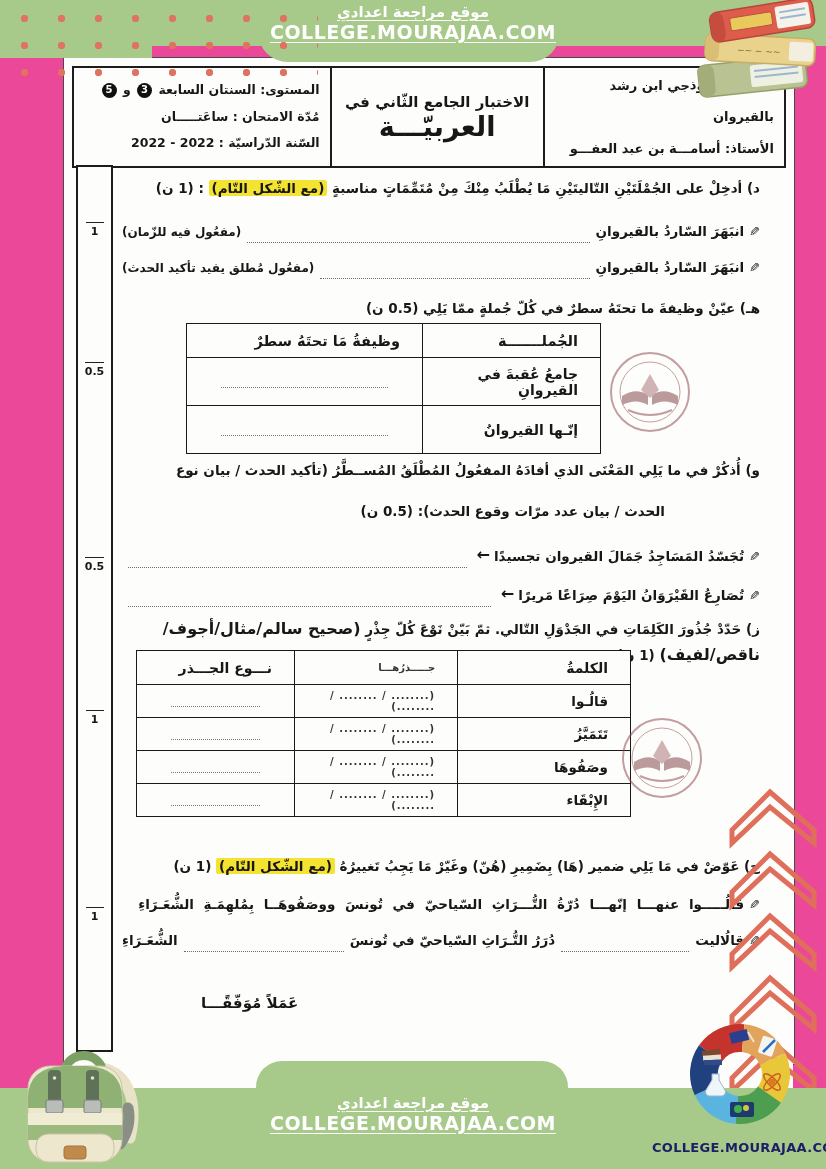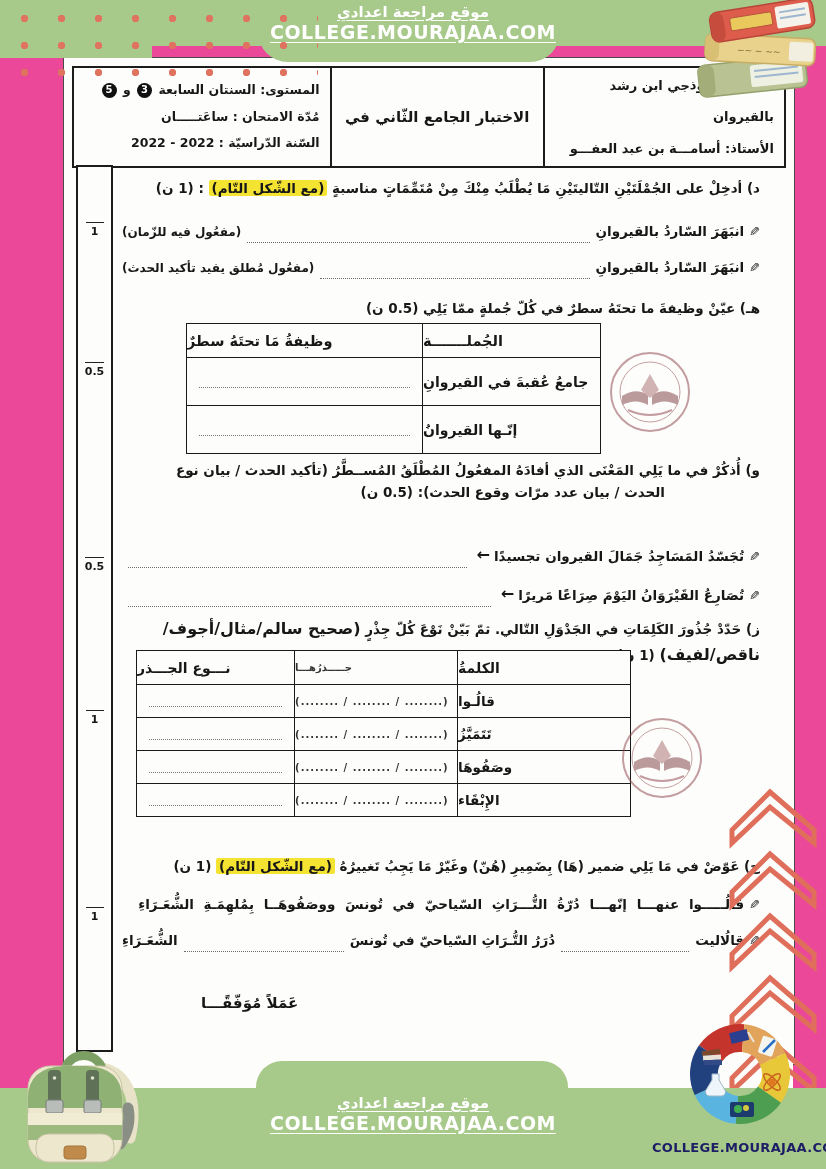--- a/index.html
+++ b/index.html
@@ -49,21 +49,21 @@
   .qflex{display:flex;align-items:flex-end;}
   .hl{background:#f5e331;padding:0 3px;border-radius:2px;}
   .pen{display:inline-block;transform:scaleX(-1);font-size:13px;margin-left:5px;flex:0 0 auto;}
   .arrow{font-weight:900;font-size:16px;margin:0 4px;flex:0 0 auto;}
   .dots-fill{flex:1 1 auto;border-bottom:1.6px dotted #6a6a6a;height:.95em;margin:0 6px;min-width:30px;}
   .hint{font-size:12px;flex:0 0 auto;}
   .small-par{font-size:16px;}
 
   
   table.xt{border-collapse:collapse;direction:rtl;position:absolute;background:#fdfdfb;}
-  table.xt th,table.xt td{border:1.8px solid #1a1a1a;font-weight:800;text-align:left;padding:4px 0;}
+  table.xt th,table.xt td{border:1.8px solid #1a1a1a;font-weight:800;text-align:right;padding:4px 22px;}
   .t-ha{right:193px;top:265px;width:415px;}
   .t-ha th{font-size:14.5px;height:34px;}
   .t-ha td{font-size:14px;height:48px;}
   .t-ha .c-sent{width:43%;}
   .u{text-underline-offset:4px;text-decoration-thickness:1.5px;}
   .cell-dots{border-bottom:1.6px dotted #777;height:12px;margin:0 12px;}
   .t-z{right:163px;top:592px;width:495px;}
   .t-z th{font-size:14px;height:34px;}
   .t-z td{font-size:13.5px;height:33px;}
   .t-z .c-word{width:35%;}
@@ -121,20 +121,21 @@
 
   <div class="page">
 
     <div class="hdr">
       <div class="hdr-cell hdr-school">
         <span>المعهد النموذجي ابن رشد بالقيروان</span>
         <span>الأستاذ: أسامـــة بن عبد العفـــو</span>
       </div>
       <div class="hdr-cell hdr-title">
         <span class="t1">الاختبار الجامع الثّاني في</span>
+        <span class="t2">العربيّـــة</span>
       </div>
       <div class="hdr-cell hdr-meta">
         <span>
           <span>المستوى: السنتان السابعة</span>
           <span class="circle-num">3</span>
           <span>و</span>
           <span class="circle-num">5</span>
         </span>
         <span>مُدّة الامتحان : ساعَتـــــان</span>
         <span>السّنة الدّراسيّة : 2022 - 2022</span>
@@ -200,21 +201,21 @@
       <path d="M14,46 Q28,37 40,45 L40,55 Q28,48 14,55 Z" fill="#7c3a40"></path>
       <path d="M70,46 Q56,37 44,45 L44,55 Q56,48 70,55 Z" fill="#7c3a40"></path>
       <path d="M42,24 l9,16 -9,8 -9,-8 z" fill="#a86b70"></path>
       <path d="M20,60 Q42,70 64,60" fill="none" stroke="#8a4046" stroke-width="2"></path>
     </svg>
 
     <div class="qline" style="top:402px">
       <span>و)</span>
       <span>أُذكُرْ في ما يَلِي المَعْنَى الذي أفادَهُ المفعُولُ المُطْلَقُ المُســطَّرُ (تأكيد الحدث / بيان نوع</span>
     </div>
-    <div class="qline" style="top:424px;padding-right:95px">الحدث / بيان عدد مرّات وقوع الحدث): (0.5 ن)</div>
+    <div class="qline" style="top:443px;padding-right:95px">الحدث / بيان عدد مرّات وقوع الحدث): (0.5 ن)</div>
     <div class="qline qflex" style="top:484px">
       <span class="pen">✎</span>
       <span>تُجَسّدُ المَسَاجِدُ جَمَالَ القيروان تجسيدًا</span>
       <span class="arrow">←</span>
       <span class="dots-fill"></span>
     </div>
     <div class="qline qflex" style="top:523px">
       <span class="pen">✎</span>
       <span>تُصَارِعُ القَيْرَوَانُ اليَوْمَ صِرَاعًا مَريرًا</span>
       <span class="arrow">←</span>

